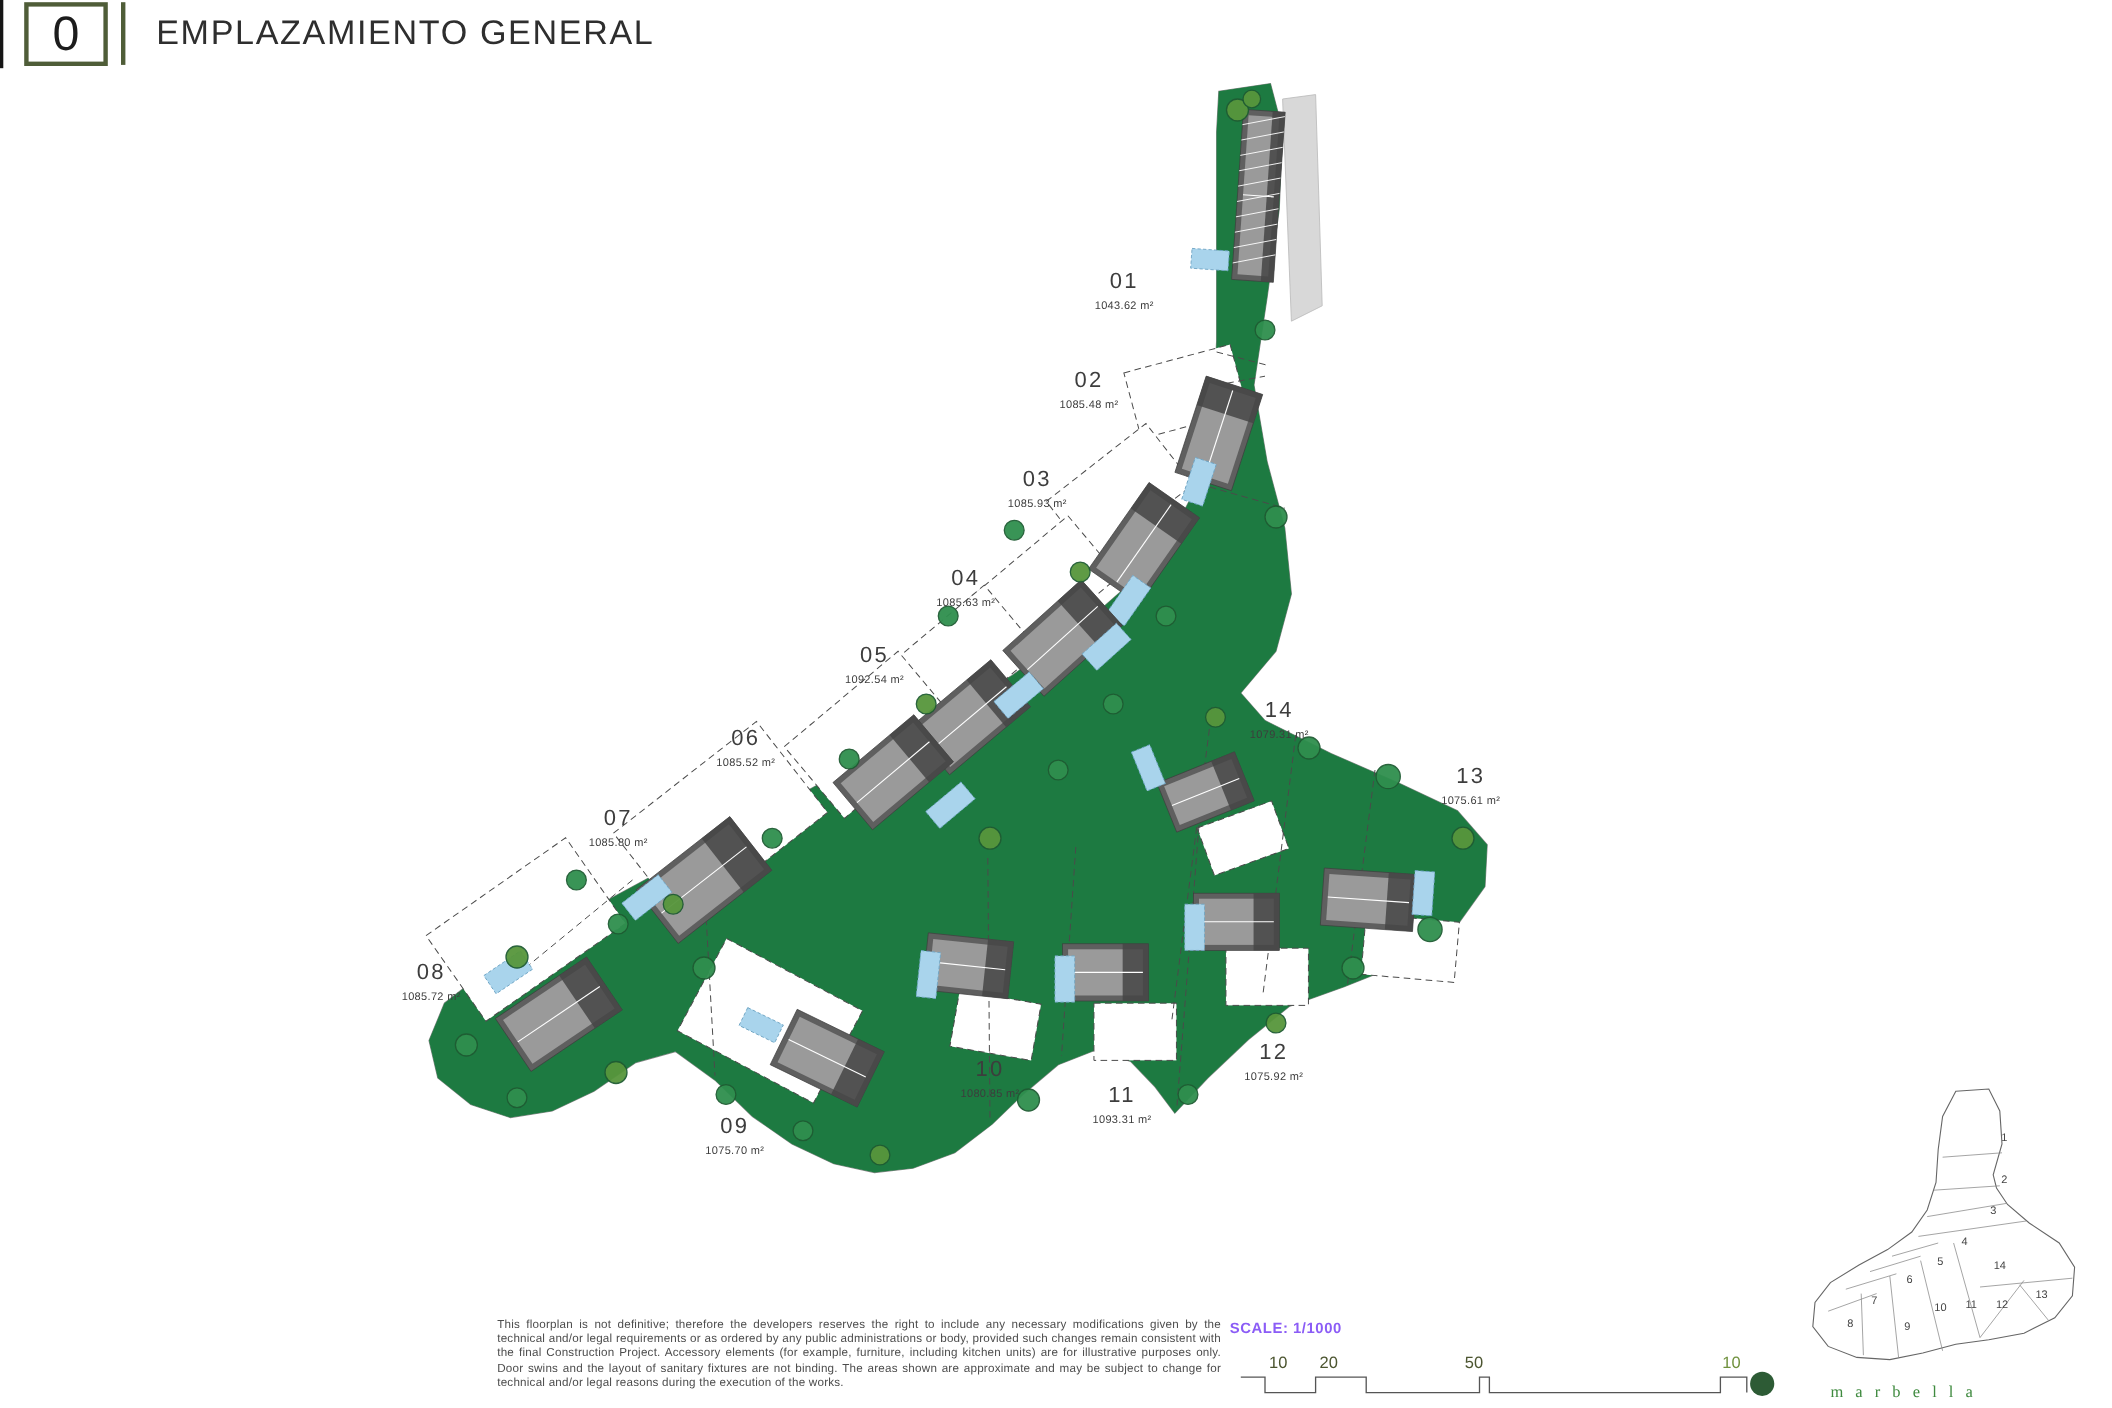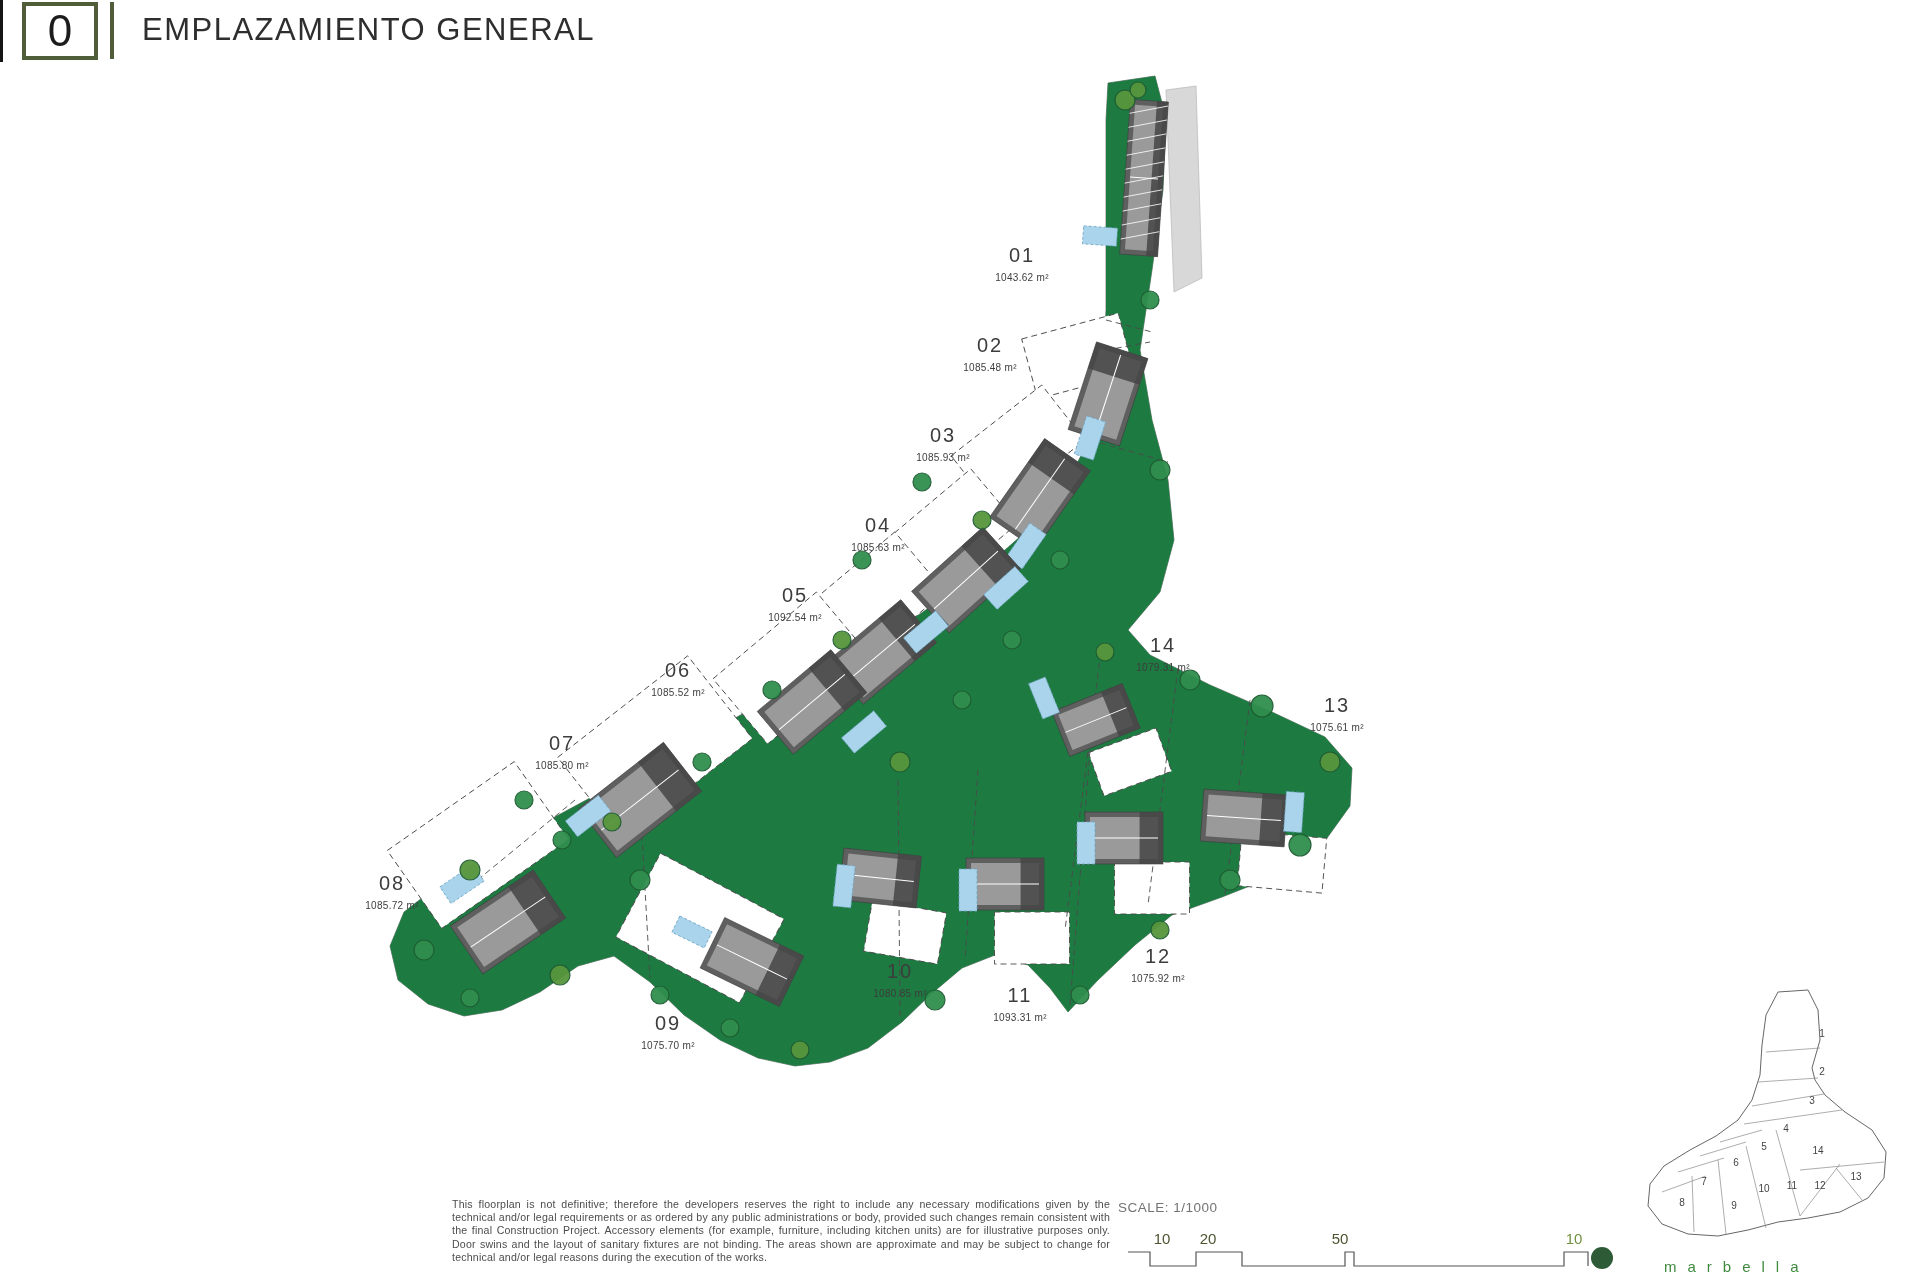--- a/index.html
+++ b/index.html
@@ -9,22 +9,22 @@
   
   #left-edge{left:0;top:0;width:3px;height:62px;background:#151515;}
   #sheet-code-box{left:22px;top:2px;width:68px;height:50px;border:4px solid #4f5d38;
        display:flex;align-items:center;justify-content:center;}
   #sheet-code{font-size:44px;color:#1c1c1c;line-height:1;}
   #header-vbar{left:110px;top:2px;width:4px;height:57px;background:#4f5d38;}
   #page-title{left:142px;top:12px;font-size:31px;letter-spacing:1.5px;color:#2e2e2e;}
   
   #disclaimer{left:452px;top:1198px;width:658px;font-size:10.6px;line-height:13.2px;
        color:#4c4c4c;text-align:justify;letter-spacing:.2px;}
-  #scale-label{left:1118px;top:1200px;font-size:13.5px;color:#737373;letter-spacing:.5px;}
-  #brand{left:1664px;top:1258px;font-size:15px;color:#3f8a3f;letter-spacing:11px;}
+  #scale-label{left:1118px;top:1200px;font-size:13.5px;color:#8b5cf6;letter-spacing:.5px;font-weight:bold;}
+  #brand{left:1664px;top:1258px;font-size:15px;color:#3f8a3f;letter-spacing:11px;font-family:Liberation Serif, serif;}
   #plan-svg{left:0;top:0;}
   text{font-family:"Liberation Sans", sans-serif;}
 </style>
 </head>
 <body>
 
 <div class="abs" id="left-edge"></div>
 <div class="abs" id="sheet-code-box">
   <span id="sheet-code">0</span>
 </div>

